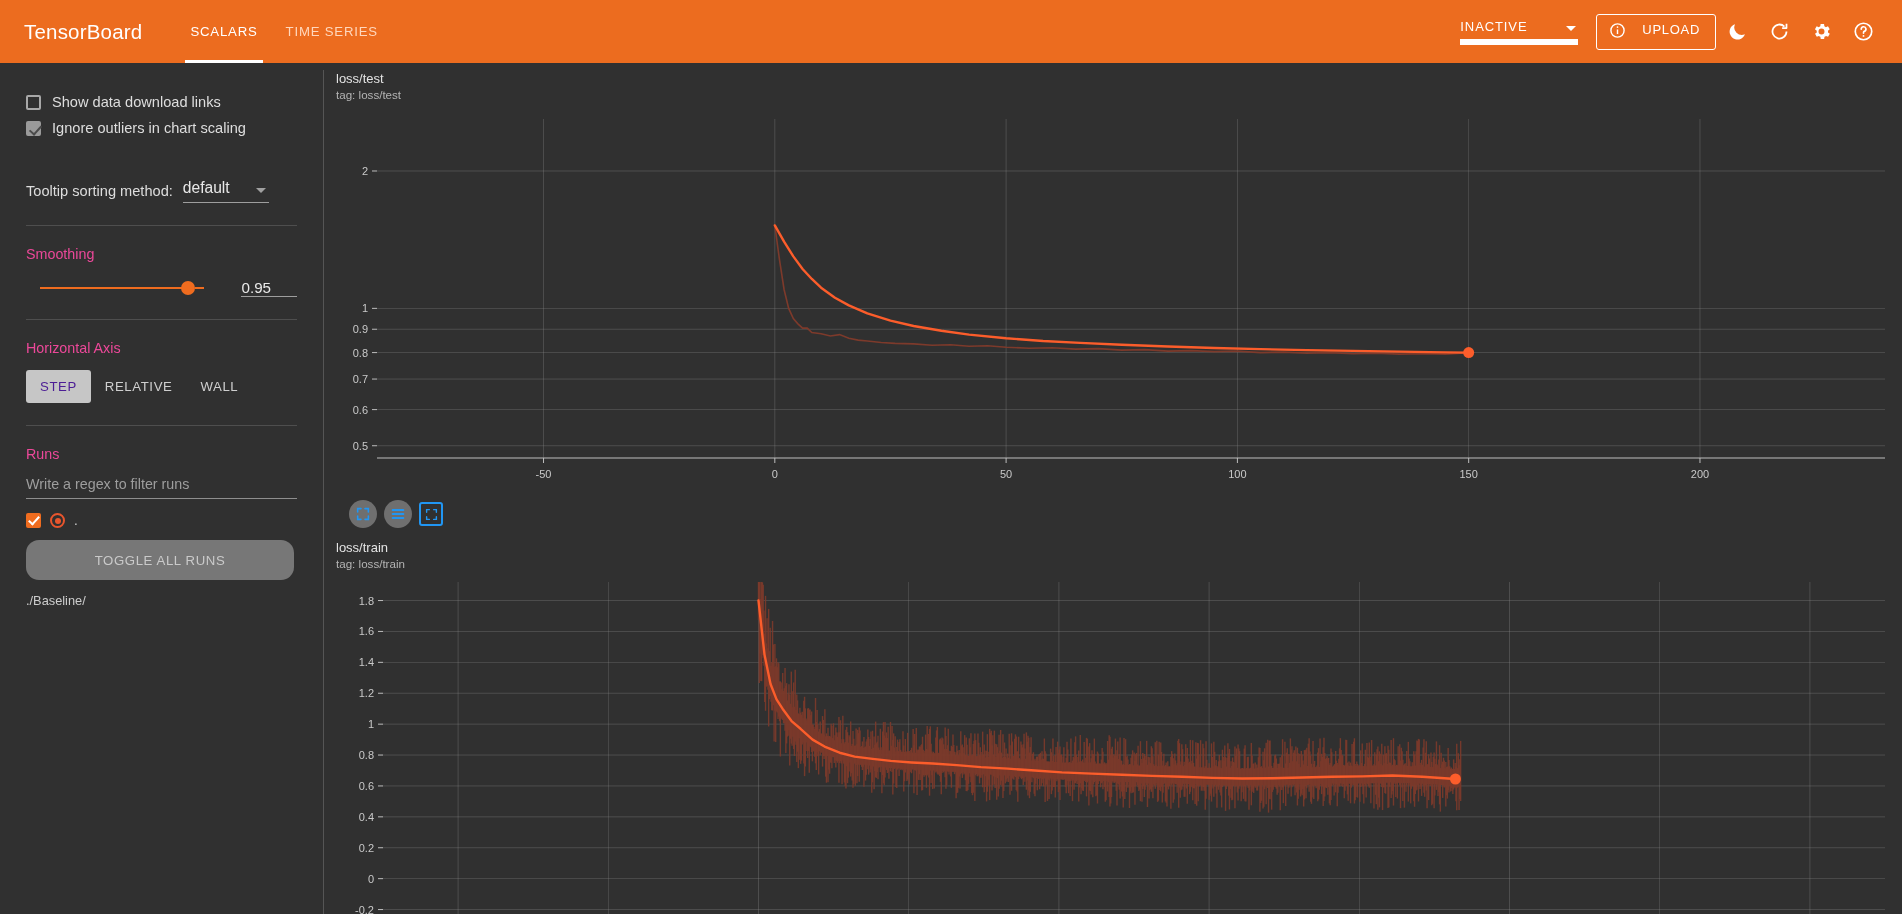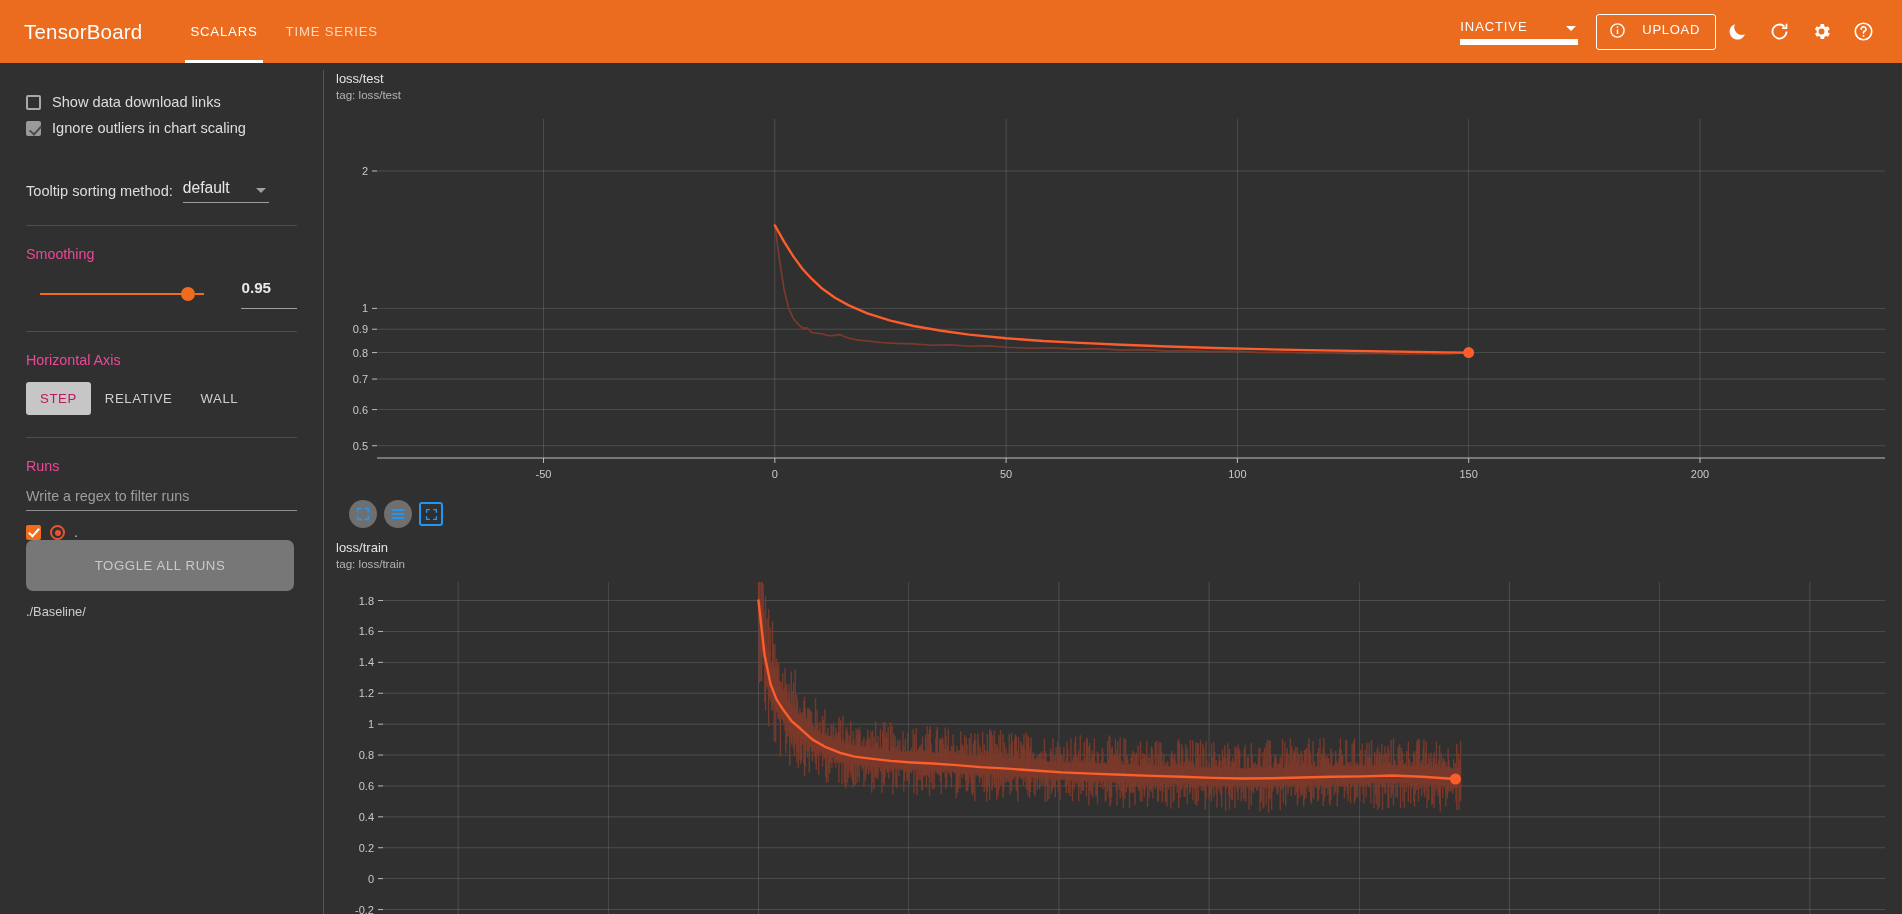--- a/index.html
+++ b/index.html
@@ -92,28 +92,28 @@
   .smoothrow { display: flex; align-items: center; margin-top: 17px; }
   .slider { position: relative; width: 181px; height: 14px; margin-left: 14px; }
   .slider .track-on { position: absolute; left: 0; top: 6px; height: 2px; width: 148px; background: #ef6c1f; }
   .slider .track-off { position: absolute; left: 155px; top: 6px; height: 2px; width: 9px; background: #ef6c1f; }
   .slider .knob {
     position: absolute; left: 141px; top: 0px; width: 14px; height: 14px; border-radius: 50%;
     background: #ef6c1f;
   }
   .smoothval {
     margin-left: 22px; width: 56px; border-bottom: 1px solid #9e9e9e;
-    font-size: 15.2px; color: #e9e9e9; padding-bottom: 12px; font-weight: bold;
+    font-size: 15.2px; color: #e9e9e9; padding-bottom: 0;
   }
   .btngroup { display: flex; margin-top: 14px; }
   .tgl {
     padding: 9px 14px; font-size: 13.2px; letter-spacing: .6px; color: #cfcfcf;
     cursor: pointer; border-radius: 3px; font-weight: 500;
   }
-  .tgl.on { background: #c6c6c6; color: #be185d; }
+  .tgl.on { background: #c6c6c6; color: #4c1d95; }
   .runinput {
     margin-top: 14px; border-bottom: 1px solid #8e8e8e; padding-bottom: 6px;
     font-size: 14.3px; color: #9d9d9d;
   }
   .runrow { display: flex; align-items: center; margin-top: 14px; }
   .runchk {
     width: 15px; height: 15px; border-radius: 2px; background: #ef6c1f;
     position: relative; flex: none;
   }
   .runchk::after {
@@ -123,21 +123,21 @@
   .runcolor {
     width: 15px; height: 15px; border-radius: 50%; border: 2px solid #e8552d;
     margin-left: 9px; flex: none; position: relative;
   }
   .runcolor::after {
     content: ""; position: absolute; left: 2.5px; top: 2.5px; width: 6px; height: 6px;
     border-radius: 50%; background: #e8552d;
   }
   .runname { margin-left: 9px; font-size: 13.5px; color: #cfcfcf; }
   .toggleall {
-    margin-top: 0; width: 268px; height: 51px; background: #777777; border-radius: 7px;
+    margin-top: 12px; width: 268px; height: 40px; background: #777777; border-radius: 13px;
     display: flex; align-items: center; justify-content: center;
     font-size: 13.2px; letter-spacing: .6px; color: #cacaca; cursor: pointer; font-weight: 500;
   }
   .runpath { margin-top: 13px; font-size: 12.8px; color: #cdcdcd; }
 
   
   .charts {
     position: absolute; top: 63px; left: 325px; right: 0; bottom: 0;
     overflow: hidden; background: #303030;
   }

